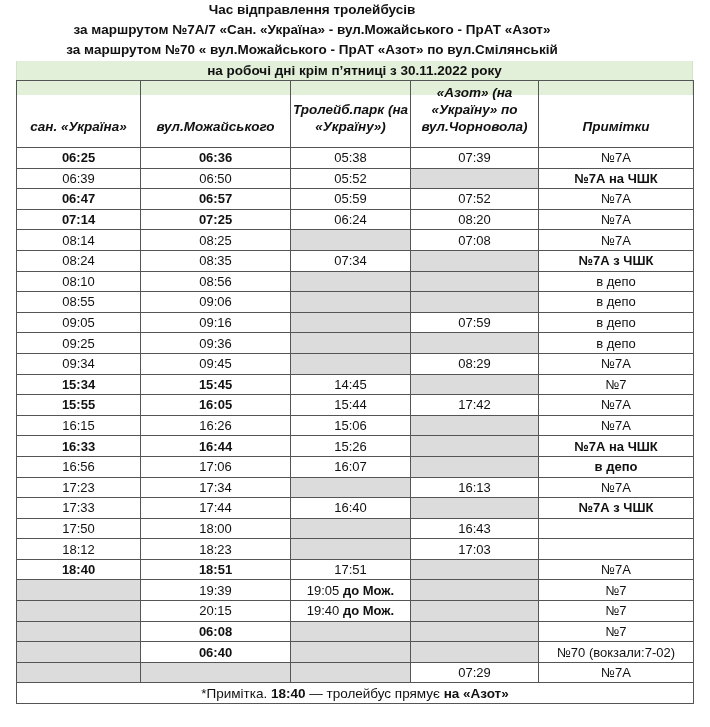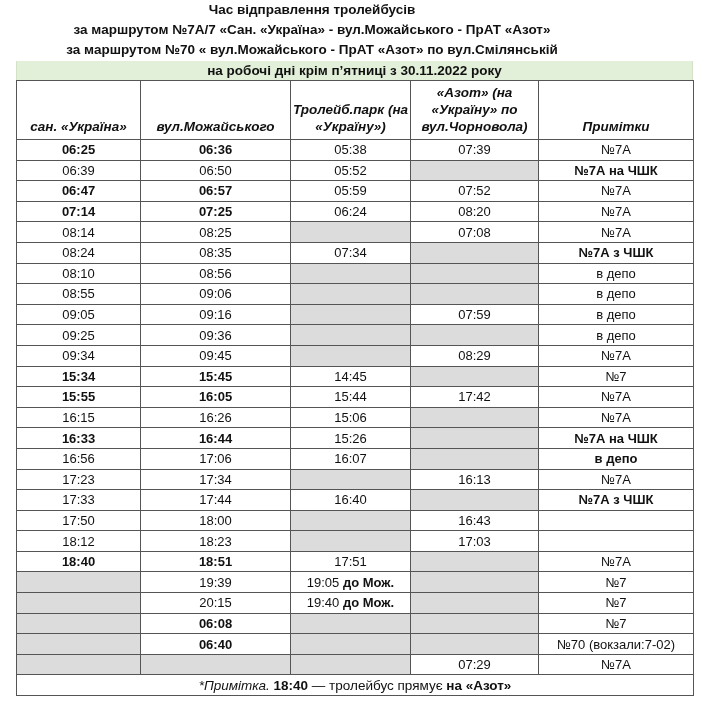--- a/index.html
+++ b/index.html
@@ -1,27 +1,27 @@
 <!DOCTYPE html>
 <html><head>
 <meta charset="utf-8">
 <style>
   html, body { margin:0; padding:0; background:#ffffff; }
   body { width:710px; height:727px; overflow:hidden; font-family:"Liberation Sans", sans-serif; color:#111; position:relative; }
   .title { position:absolute; left:0; width:624px; text-align:center; font-weight:bold; font-size:13.5px; line-height:18px; }
   .t1 { top:1px; } .t2 { top:21px; } .t3 { top:41px; }
-  .band { position:absolute; left:16px; top:61px; width:677px; height:20px; background:#e2efd9; text-align:center; font-weight:bold; font-size:13.5px; line-height:19px; border-left:1px solid #d4e3c8; border-right:1px solid #d4e3c8; box-sizing:border-box; }
+  .band { position:absolute; left:16px; top:61px; width:677px; height:34px; background:#e2efd9; text-align:center; font-weight:bold; font-size:13.5px; line-height:19px; border-left:1px solid #d4e3c8; border-right:1px solid #d4e3c8; box-sizing:border-box; }
   table.sched { position:absolute; left:16px; top:80px; width:677px; border-collapse:collapse; table-layout:fixed; font-size:13px; }
   table.sched td, table.sched th { border:1px solid #555; text-align:center; padding:0; height:19.6px; line-height:19px; white-space:nowrap; overflow:hidden; }
-  table.sched th { font-style:italic; font-weight:bold; height:54px; vertical-align:bottom; line-height:17px; padding-bottom:4px; font-size:13.5px; white-space:normal; }
+  table.sched th { font-style:italic; font-weight:bold; height:54px; vertical-align:bottom; line-height:17px; padding-bottom:12px; font-size:13.5px; white-space:normal; }
   td.empty { background:#dcdcdc; }
   .bi { font-weight:bold; }
   .b { font-weight:bold;margin-top:8px; }
   td.note { text-align:center; height:21px; font-size:13.5px; }
-  .note .it { font-style:italic; }
+  .note .it { }
 </style>
 </head>
 <body>
 
 <div class="title t1">Час відправлення тролейбусів</div>
 <div class="title t2">за маршрутом №7А/7 «Сан. «Україна» - вул.Можайського - ПрАТ  «Азот»</div>
 <div class="title t3">за маршрутом №70 « вул.Можайського - ПрАТ  «Азот» по вул.Смілянській</div>
 <div class="band">на робочі дні крім п’ятниці з 30.11.2022 року</div>
 
 <table class="sched">

